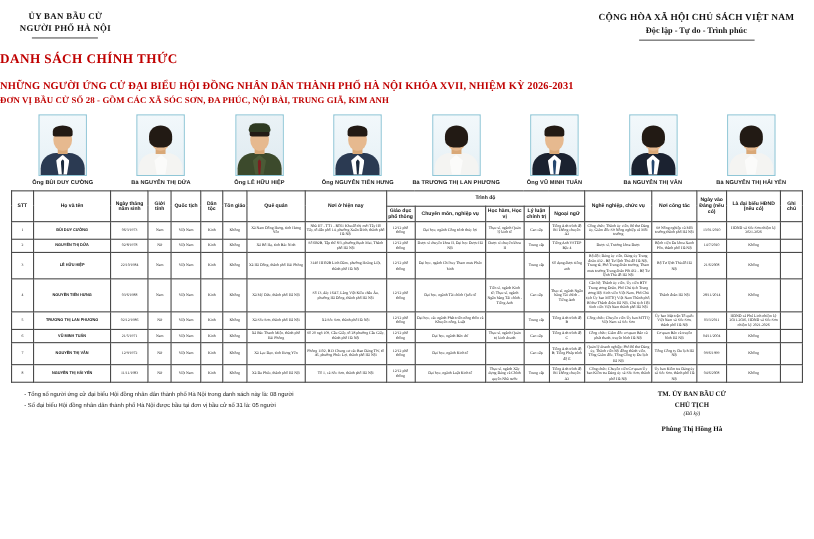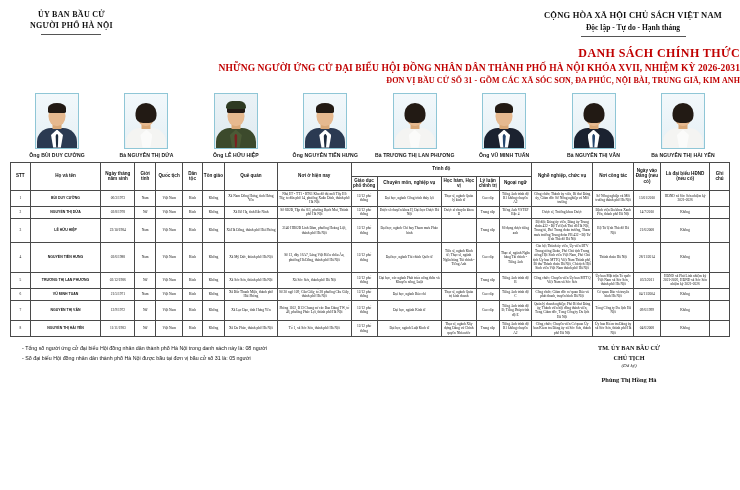--- a/index.html
+++ b/index.html
@@ -9,35 +9,35 @@
     background: #ffffff;
     font-family: "Liberation Serif", "DejaVu Serif", serif;
     color: #111;
     overflow: hidden;
   }
   .page { position: relative; width: 740px; height: 490px; padding: 0; }
 
   
   .doc-header {
     display: flex; justify-content: space-between;
-    padding: 10px 18px 0 30px;
+    padding: 10px 18px 0 18px;
   }
   .hdr-left, .hdr-right { text-align: center; line-height: 1.35; }
   .hdr-left .l1, .hdr-left .l2 {
     font-weight: bold; font-size: 8px; letter-spacing: .3px;
   }
   .hdr-left .rule { width: 60px; height: 1px; background: #555; margin: 2px auto 0; }
   .hdr-right .l1 { font-weight: bold; font-size: 8.5px; letter-spacing: .2px; }
   .hdr-right .l2 { font-weight: bold; font-size: 7.5px; margin-top: 2px; }
   .hdr-right .rule { width: 105px; height: 1px; background: #555; margin: 2px auto 0; }
 
   
-  .titles { text-align: right; margin-top: 9px; color: #c00000; }
+  .titles { text-align: left; margin-top: 9px; color: #c00000; }
   .t1 { font-weight: bold; font-size: 12px; letter-spacing: .4px; }
-  .t2 { font-weight: bold; font-size: 9.5px; margin-top: 2px; letter-spacing: .1px; }
+  .t2 { font-weight: bold; font-size: 9.5px; margin-top: 13px; letter-spacing: .1px; }
   .t3 { font-weight: bold; font-size: 8px; margin-top: 3px; letter-spacing: .1px; }
 
   
   .photo-strip {
     display: flex; justify-content: space-between;
     padding: 8px 14px 0 14px;
   }
   .photo-cell { width: 86px; text-align: center; }
   .photo-frame {
     width: 44px; height: 56px; margin: 0 auto;
@@ -99,29 +99,29 @@
 <div class="page">
 
   <div class="doc-header">
     <div class="hdr-left">
       <div class="l1">ỦY BAN BẦU CỬ</div>
       <div class="l2">NGƯỜI PHỐ HÀ NỘI</div>
       <div class="rule"></div>
     </div>
     <div class="hdr-right">
       <div class="l1">CỘNG HÒA XÃ HỘI CHỦ SÁCH VIỆT NAM</div>
-      <div class="l2">Độc lập - Tự do - Hạnh tháng</div>
+      <div class="l2">Độc lập - Tự do - Trình phúc</div>
       <div class="rule"></div>
     </div>
   </div>
 
   <div class="titles">
     <div class="t1">DANH SÁCH CHÍNH THỨC</div>
     <div class="t2">NHỮNG NGƯỜI ỨNG CỬ ĐẠI BIỂU HỘI ĐỒNG NHÂN DÂN THÀNH PHỐ HÀ NỘI KHÓA XVII, NHIỆM KỲ 2026-2031</div>
-    <div class="t3">ĐƠN VỊ BẦU CỬ SỐ 31 - GỒM CÁC XÃ SÓC SƠN, ĐA PHÚC, NỘI BÀI, TRUNG GIÃ, KIM ANH</div>
+    <div class="t3">ĐƠN VỊ BẦU CỬ SỐ 28 - GỒM CÁC XÃ SÓC SƠN, ĐA PHÚC, NỘI BÀI, TRUNG GIÃ, KIM ANH</div>
   </div>
 
   <div class="photo-strip">
       <div class="photo-cell">
         <div class="photo-frame">
           <div class="ph-bg" style="background:linear-gradient(#f2f8fb,#e6f0f5)"></div>
           <div class="ph-body" style="width:40px;height:20px;background:#2b3a52;border-radius:14px 14px 0 0;"></div>
           <div class="ph-shirt" style="width:12px;height:18px;background:#ffffff;clip-path:polygon(50% 0,100% 30%,82% 100%,18% 100%,0 30%);"></div>
           <div class="ph-tie" style="width:3.4px;height:14px;background:#1c2a3d;clip-path:polygon(50% 0,100% 18%,72% 100%,28% 100%,0 18%);"></div>
           <div style="position:absolute;left:50%;transform:translateX(-50%);bottom:19px;width:9px;height:8px;background:#d9a877;"></div>

